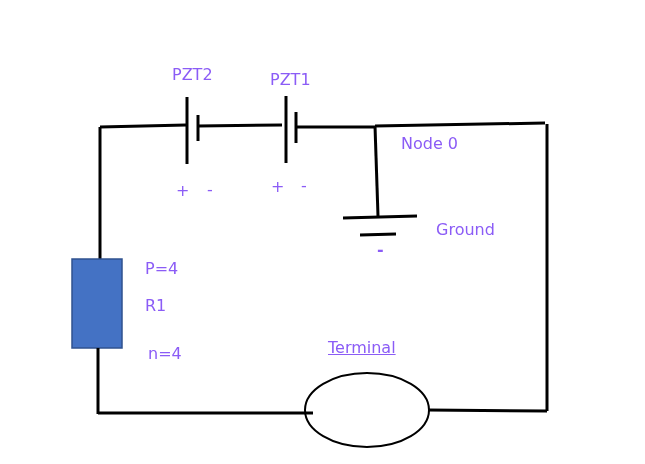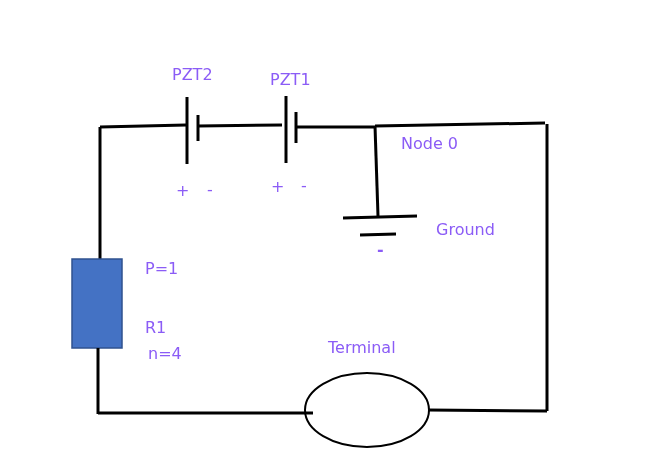--- a/index.html
+++ b/index.html
@@ -47,16 +47,16 @@
 
 <div class="lbl" style="left:172px;top:67px;">PZT2</div>
 <div class="lbl" style="left:270px;top:72px;">PZT1</div>
 <div class="lbl" style="left:176px;top:183px;">+</div>
 <div class="lbl" style="left:207px;top:182px;">-</div>
 <div class="lbl" style="left:271px;top:179px;">+</div>
 <div class="lbl" style="left:301px;top:178px;">-</div>
 <div class="lbl" style="left:401px;top:136px;">Node 0</div>
 <div class="lbl" style="left:429px;top:222px;margin-left:7px;">Ground</div>
 <div class="lbl" style="left:377px;top:242px;font-weight:bold;">-</div>
-<div class="lbl" style="left:145px;top:261px;">P=1</div>
-<div class="lbl" style="left:145px;top:298px;margin-top:22px;">R1</div>
+<div class="lbl" style="left:145px;top:261px;">P=4</div>
+<div class="lbl" style="left:145px;top:298px;">R1</div>
 <div class="lbl" style="left:148px;top:346px;">n=4</div>
-<div class="lbl" style="left:328px;top:340px;">Terminal</div>
+<div class="lbl" style="left:328px;top:340px;text-decoration:underline;">Terminal</div>
 
 </body></html>

